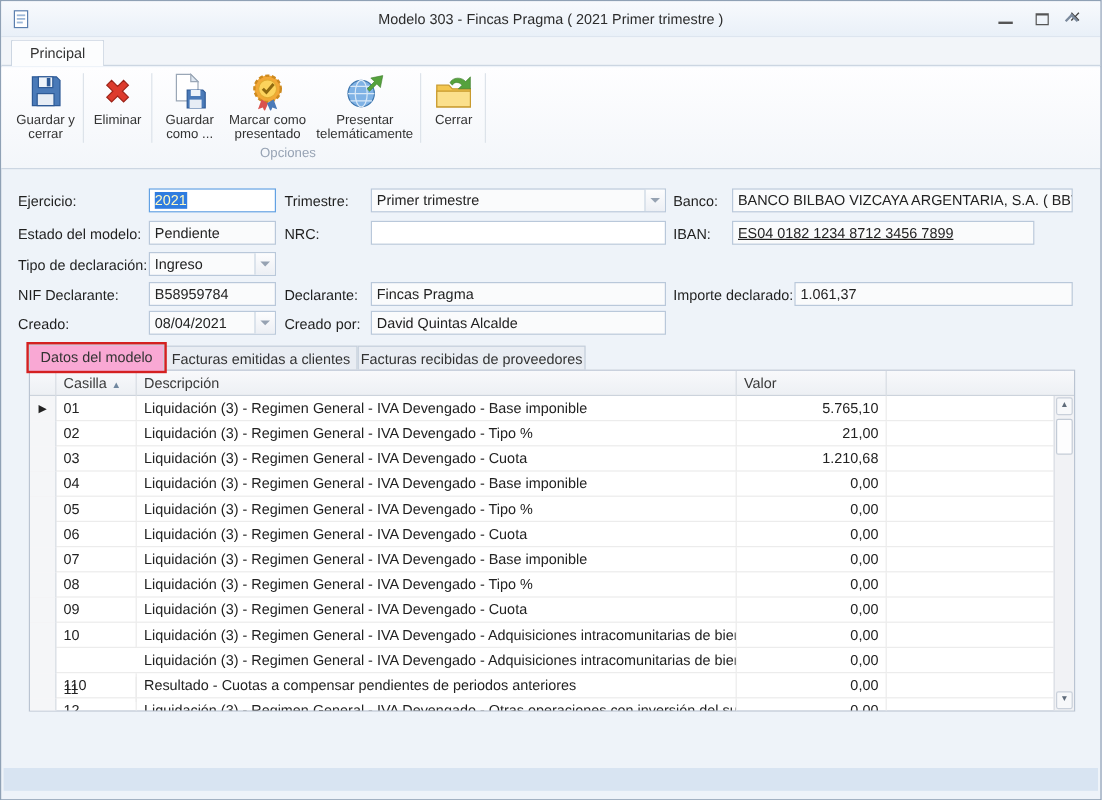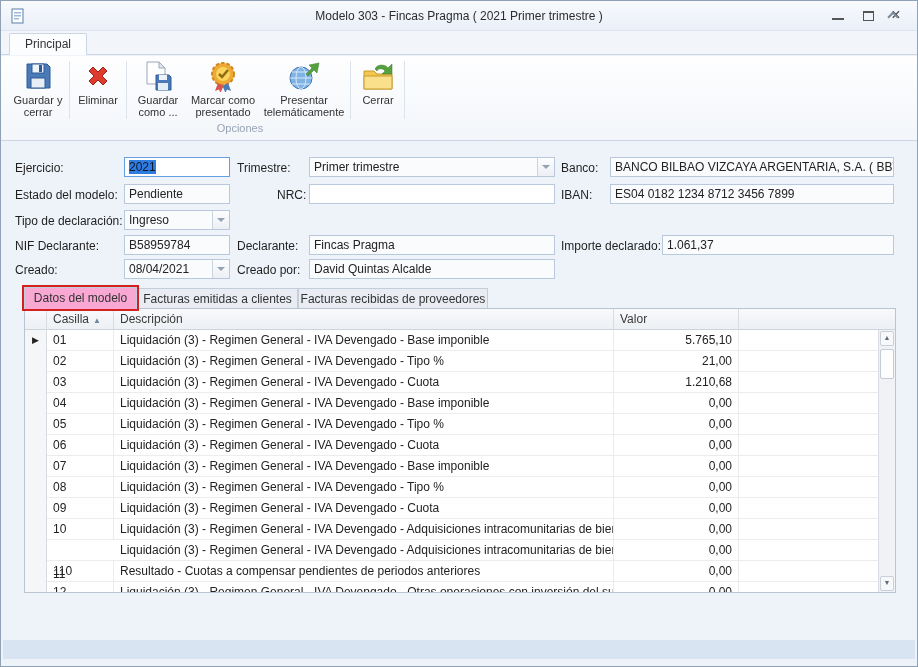--- a/index.html
+++ b/index.html
@@ -25,21 +25,21 @@
   .rbtn { position:absolute; top:3px; height:64px; text-align:center; font-size:11px; line-height:12px; color:#333; border-radius:2px; }
   .rbtn svg { display:block; margin:1px auto 2px; }
   .rsep { position:absolute; top:5px; height:58px; width:1px; background:#dde3ea; }
   .rgroup { position:absolute; top:66px; font-size:11px; color:#97a3b4; text-align:center; }
 
   
   .lbl { position:absolute; white-space:nowrap; color:#1f1f1f; }
   .fld { position:absolute; height:20px; background:#fafbfc; border:1px solid #b9c8da; padding:2px 4px 0; white-space:nowrap; overflow:hidden; font-size:12px; }
   .fld.white { background:#fff; }
   .fld.focus { border-color:#62a1e3; background:#fff; }
-  .sel { background:#2f7ce0; color:#0f172a; }
+  .sel { background:#2f7ce0; color:#fef9c3; }
   .ddbtn { position:absolute; right:0; top:0; bottom:0; width:17px; background:linear-gradient(#fdfdfe,#eceff4); border-left:1px solid #c9d4e1; }
   .ddbtn i { display:block; width:0; height:0; margin:7px auto 0; border-left:4px solid transparent; border-right:4px solid transparent; border-top:4px solid #96a2b2; }
 
   
   .tab { position:absolute; height:21px; line-height:20px; text-align:center; background:#e9edf3; border:1px solid #c4cedb; color:#333; overflow:hidden; white-space:nowrap; }
   .tab.active { background:#f9a8d4; border-bottom:none; z-index:3; height:22px; line-height:21px; }
   .hl-box { position:absolute; border:2px solid #d42020; z-index:6; pointer-events:none; }
 
   
   .grid { position:absolute; left:23px; top:307px; width:872px; height:285px; background:#fff; border:1px solid #bac4d2; overflow:hidden; z-index:1; }
@@ -164,25 +164,25 @@
         <i></i>
       </span>
   </div>
 
   <div class="lbl" style="left:560px;top:160px;">Banco:</div>
   <div class="fld" style="left:609px;top:156px;width:284px;"><span>BANCO BILBAO VIZCAYA ARGENTARIA, S.A. ( BBVAESMM</span></div>
 
   <div class="lbl" style="left:14px;top:187px;">Estado del modelo:</div>
   <div class="fld" style="left:123px;top:183px;width:106px;"><span>Pendiente</span></div>
 
-  <div class="lbl" style="left:236px;top:187px;margin-left:40px;">NRC:</div>
+  <div class="lbl" style="left:236px;top:187px;">NRC:</div>
   <div class="fld white" style="left:308px;top:183px;width:246px;"><span></span></div>
 
   <div class="lbl" style="left:560px;top:187px;">IBAN:</div>
-  <div class="fld" style="left:609px;top:183px;width:284px;"><span>ES04 0182 1234 8712 3456 7899</span></div>
+  <div class="fld" style="left:609px;top:183px;width:252px;text-decoration:underline;"><span>ES04 0182 1234 8712 3456 7899</span></div>
 
   <div class="lbl" style="left:14px;top:213px;">Tipo de declaración:</div>
   <div class="fld" style="left:123px;top:209px;width:106px;padding-right:20px;">
     <span>Ingreso</span>
     <span class="ddbtn">
         <i></i>
       </span>
   </div>
 
   <div class="lbl" style="left:14px;top:238px;">NIF Declarante:</div>

